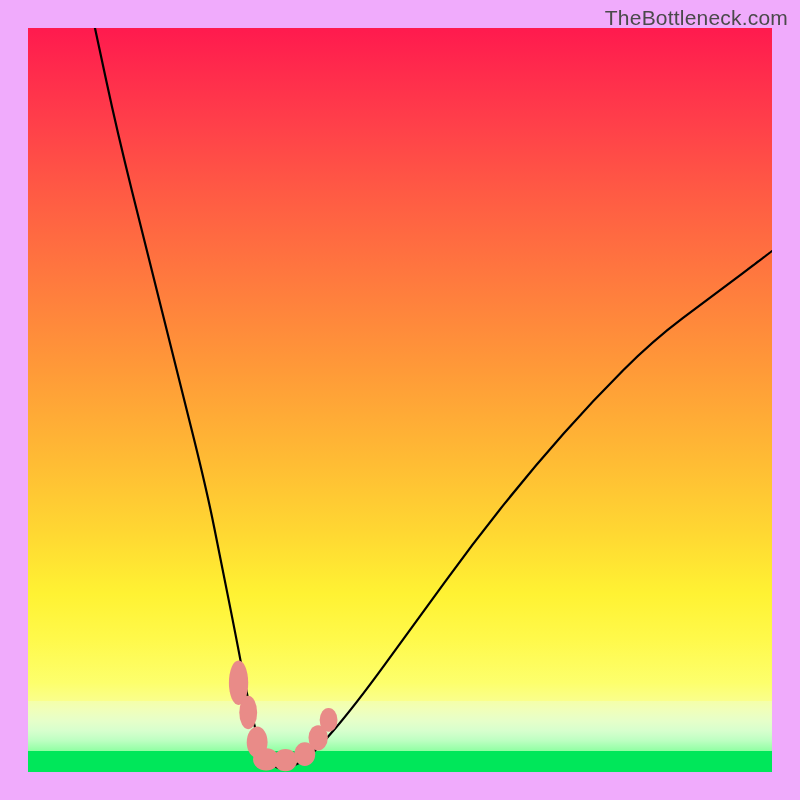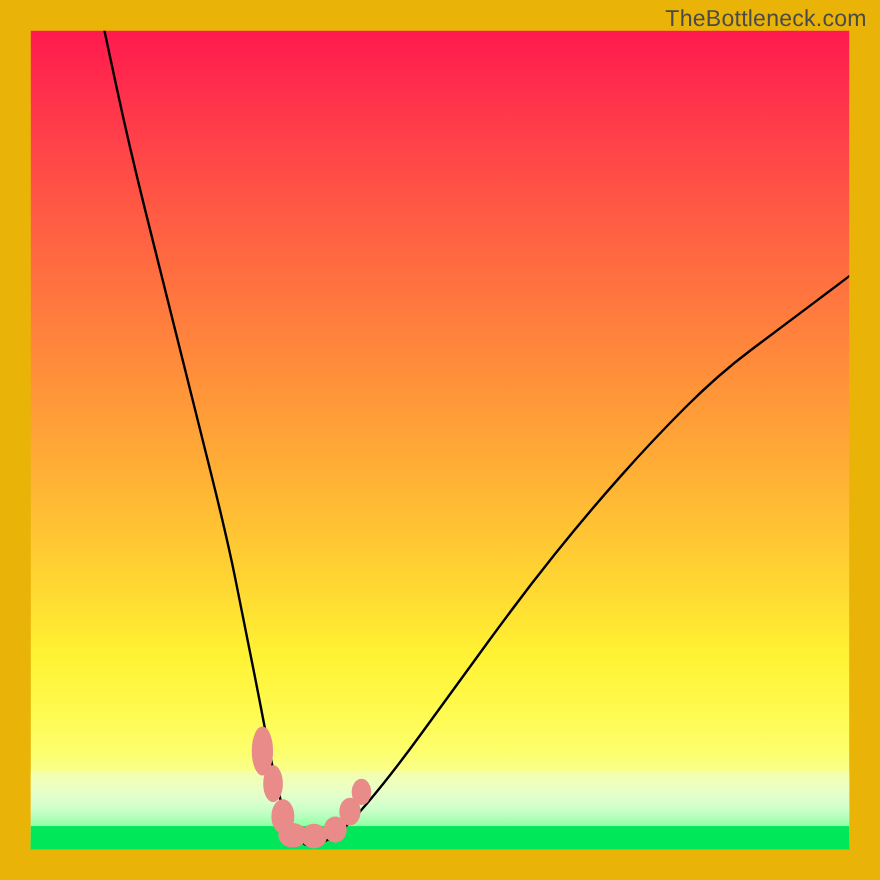--- a/index.html
+++ b/index.html
@@ -10,21 +10,21 @@
     background: #000;
     overflow: hidden;
     font-family: Arial, Helvetica, sans-serif;
   }
   .frame {
     position: absolute;
     top: 0;
     left: 0;
     width: 800px;
     height: 800px;
-    background: #eab308;
+    background: #f0abfc;
   }
   .plot-area {
     position: absolute;
     top: 28px;
     left: 28px;
     width: 744px;
     height: 744px;
     
     background: linear-gradient(
       to bottom,

